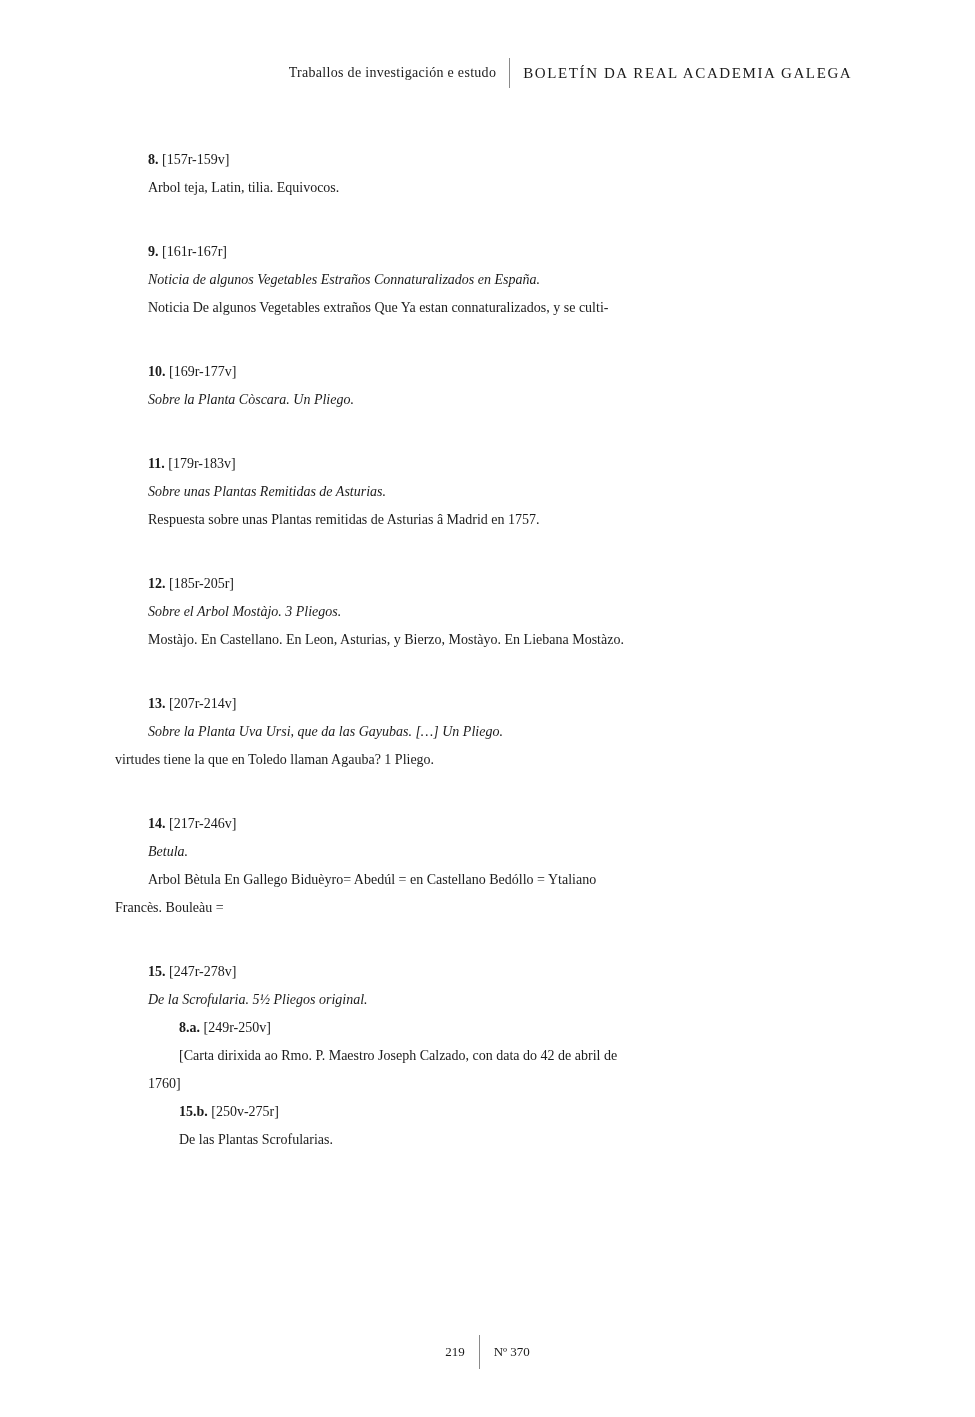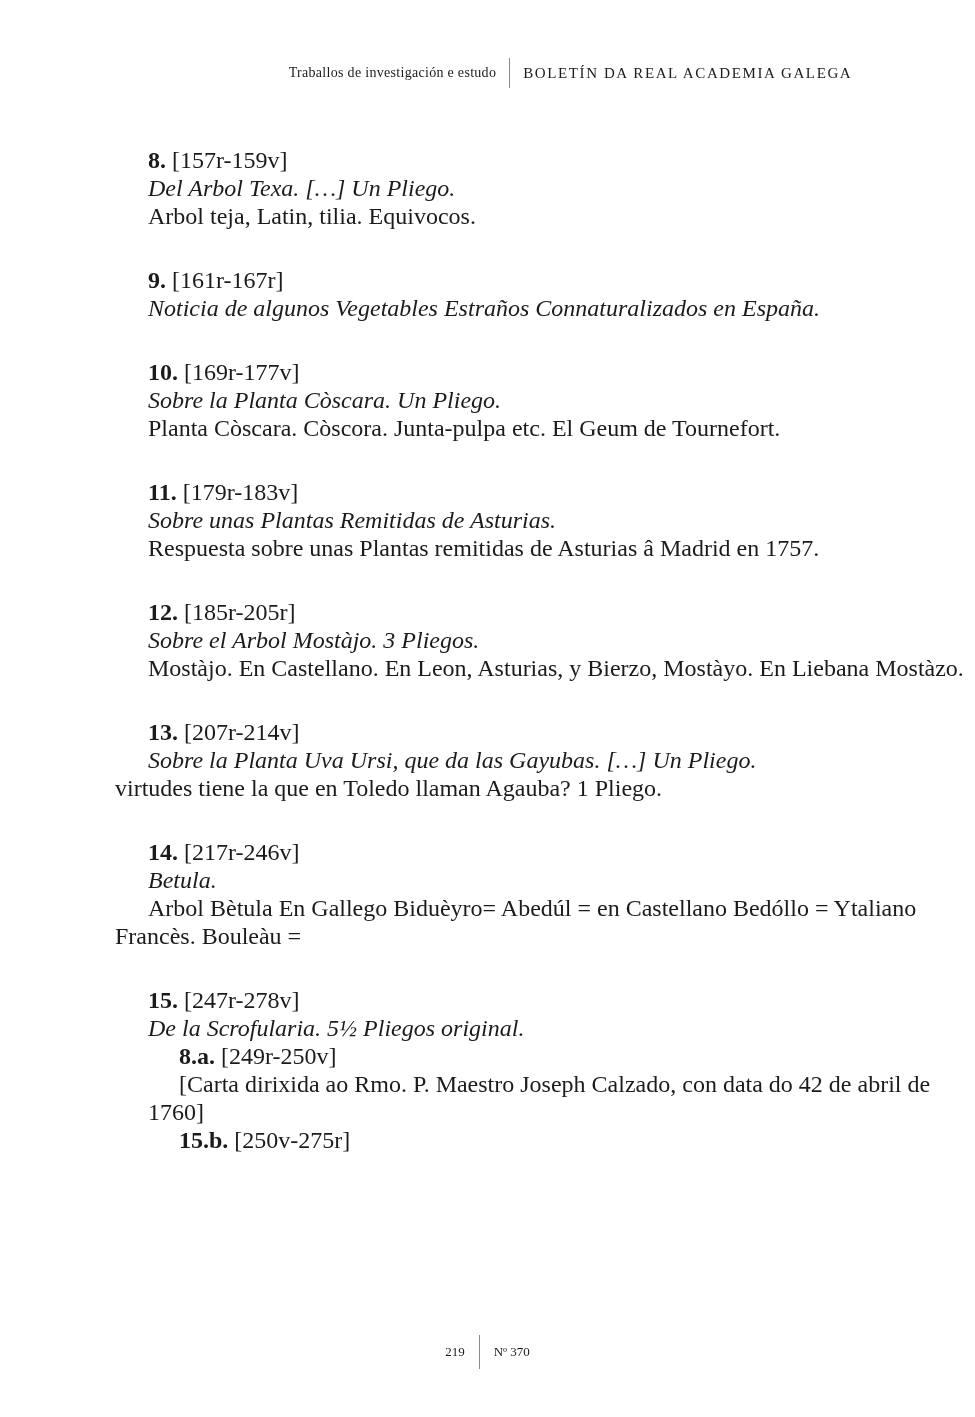--- a/index.html
+++ b/index.html
@@ -43,21 +43,21 @@
   
   .content {
     position: absolute;
     top: 146px;
     left: 115px;
     width: 748px;
   }
   .entry { margin-bottom: 36px; }
   .entry:last-child { margin-bottom: 0; }
   .line {
-    font-size: 24px;
+    font-size: 14px;
     line-height: 28px;
     white-space: nowrap;
   }
   .indent1 { padding-left: 33px; }
   .indent2 { padding-left: 64px; }
   .num { font-weight: bold; }
   .folios { font-weight: normal; }
   .title { font-style: italic; }
   
   .page-footer {
@@ -84,31 +84,30 @@
 
   <header class="page-header">
     <span class="header-left">Traballos de investigación e estudo</span>
     <span class="vrule"></span>
     <span class="header-right">BOLETÍN DA REAL ACADEMIA GALEGA</span>
   </header>
 
   <main class="content">
       <section class="entry">
         <div class="line head indent1"><span class="num">8.</span> <span class="folios">[157r-159v]</span></div>
-        <div class="line title indent1">Del Arbol Texa. […] Un Pliego.</div>
         <div class="line body indent1">Arbol teja, Latin, tilia. Equivocos.</div>
       </section>
       <section class="entry">
         <div class="line head indent1"><span class="num">9.</span> <span class="folios">[161r-167r]</span></div>
         <div class="line title indent1">Noticia de algunos Vegetables Estraños Connaturalizados en España.</div>
+        <div class="line body indent1">Noticia De algunos Vegetables extraños Que Ya estan connaturalizados, y se culti-</div>
       </section>
       <section class="entry">
         <div class="line head indent1"><span class="num">10.</span> <span class="folios">[169r-177v]</span></div>
         <div class="line title indent1">Sobre la Planta Còscara. Un Pliego.</div>
-        <div class="line body indent1">Planta Còscara. Còscora. Junta-pulpa etc. El Geum de Tournefort.</div>
       </section>
       <section class="entry">
         <div class="line head indent1"><span class="num">11.</span> <span class="folios">[179r-183v]</span></div>
         <div class="line title indent1">Sobre unas Plantas Remitidas de Asturias.</div>
         <div class="line body indent1">Respuesta sobre unas Plantas remitidas de Asturias â Madrid en 1757.</div>
       </section>
       <section class="entry">
         <div class="line head indent1"><span class="num">12.</span> <span class="folios">[185r-205r]</span></div>
         <div class="line title indent1">Sobre el Arbol Mostàjo. 3 Pliegos.</div>
         <div class="line body indent1">Mostàjo. En Castellano. En Leon, Asturias, y Bierzo, Mostàyo. En Liebana Mostàzo.</div>
@@ -124,20 +123,21 @@
         <div class="line body indent1">Arbol Bètula En Gallego Biduèyro= Abedúl = en Castellano Bedóllo = Ytaliano</div>
         <div class="line body">Francès. Bouleàu =</div>
       </section>
       <section class="entry">
         <div class="line head indent1"><span class="num">15.</span> <span class="folios">[247r-278v]</span></div>
         <div class="line title indent1">De la Scrofularia. 5½ Pliegos original.</div>
         <div class="line head indent2"><span class="num">8.a.</span> <span class="folios">[249r-250v]</span></div>
         <div class="line body indent2">[Carta dirixida ao Rmo. P. Maestro Joseph Calzado, con data do 42 de abril de</div>
         <div class="line body indent1">1760]</div>
         <div class="line head indent2"><span class="num">15.b.</span> <span class="folios">[250v-275r]</span></div>
+        <div class="line body indent2">De las Plantas Scrofularias.</div>
       </section>
     </main>
 
   <footer class="page-footer">
     <span>219</span>
     <span class="footer-rule"></span>
     <span>Nº 370</span>
   </footer>
 
 </div>

